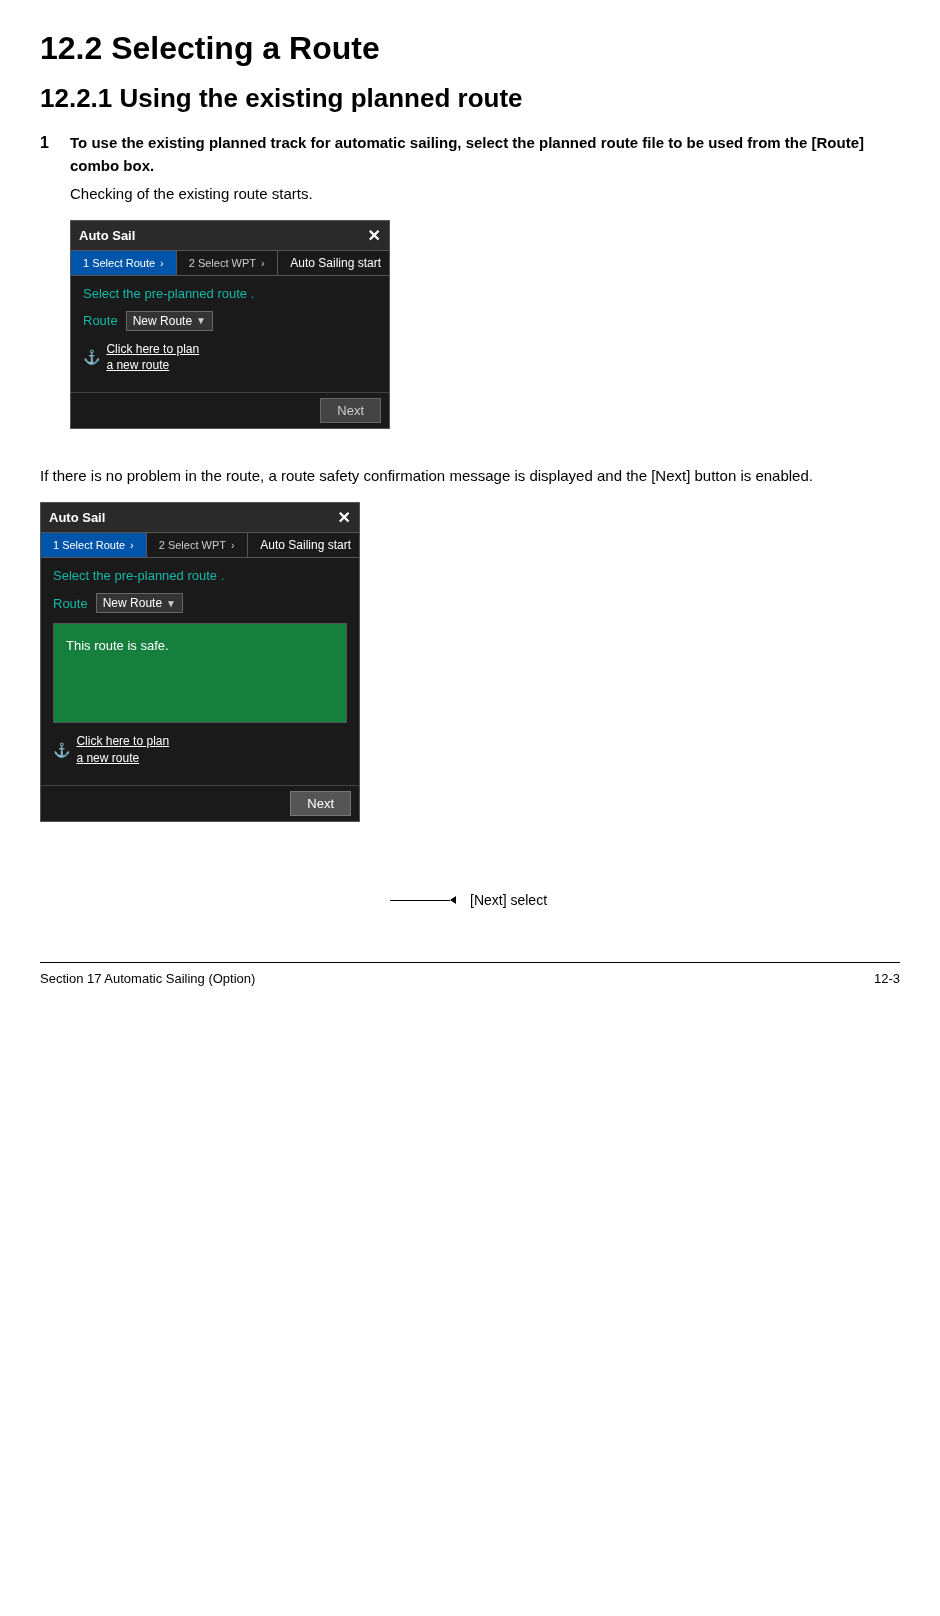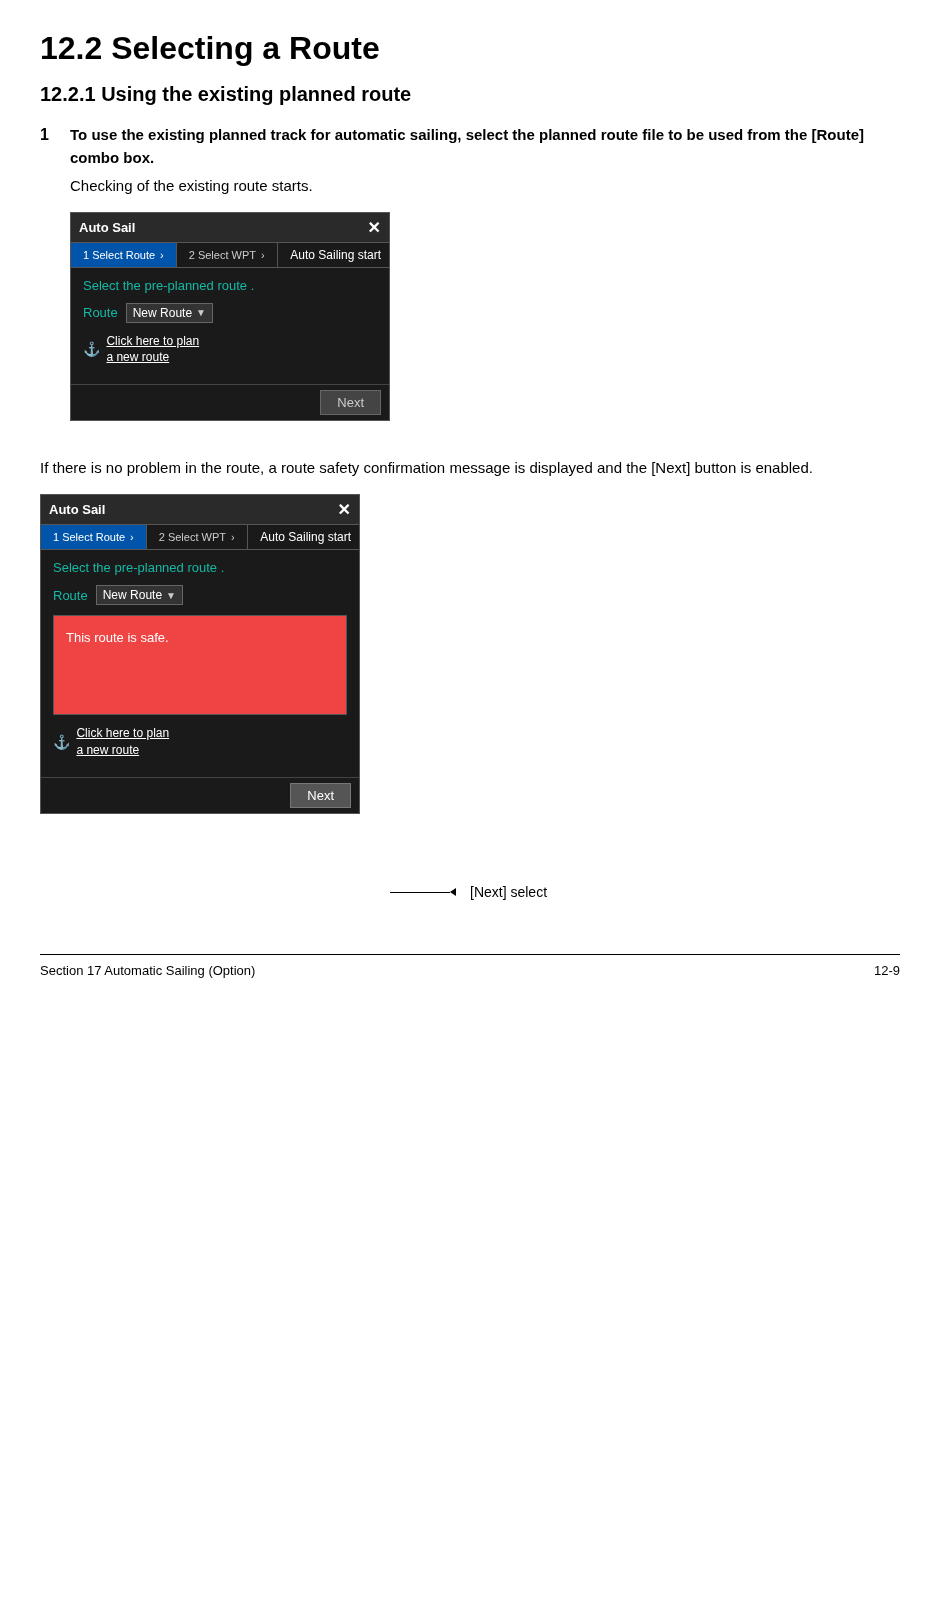--- a/index.html
+++ b/index.html
@@ -13,21 +13,21 @@
     }
 
     h1 {
       font-size: 32px;
       font-weight: bold;
       margin-bottom: 16px;
       margin-top: 10px;
     }
 
     h2 {
-      font-size: 20px;
+      font-size: 26px;
       font-weight: bold;
       margin-bottom: 18px;
     }
 
     .step-block {
       display: flex;
       gap: 0;
       margin-bottom: 16px;
     }
 
@@ -168,21 +168,21 @@
       border: 1px solid #555;
       padding: 12px;
       margin-bottom: 10px;
       min-height: 100px;
       font-size: 13px;
       color: #ddd;
       line-height: 1.5;
     }
 
     .check-box-safe {
-      background: #ef4444;
+      background: #15803d;
       border: 1px solid #555;
       padding: 12px;
       margin-bottom: 10px;
       min-height: 100px;
       font-size: 13px;
       color: #fff;
       line-height: 1.5;
     }
 
     .spinner {
@@ -400,14 +400,14 @@
         <div style="width:60px; height:1px; background:#000;"></div>
         <div style="width:0; height:0; border-top:4px solid transparent; border-bottom:4px solid transparent; border-right:6px solid #000;"></div>
       </div>
       <span class="annotation-text">[Next] select</span>
     </div>
   </div>
 </div>
 
 <div class="footer-bar">
   <span>Section 17   Automatic Sailing (Option)</span>
-  <span>12-9</span>
+  <span>12-3</span>
 </div>
 
 </body></html>

